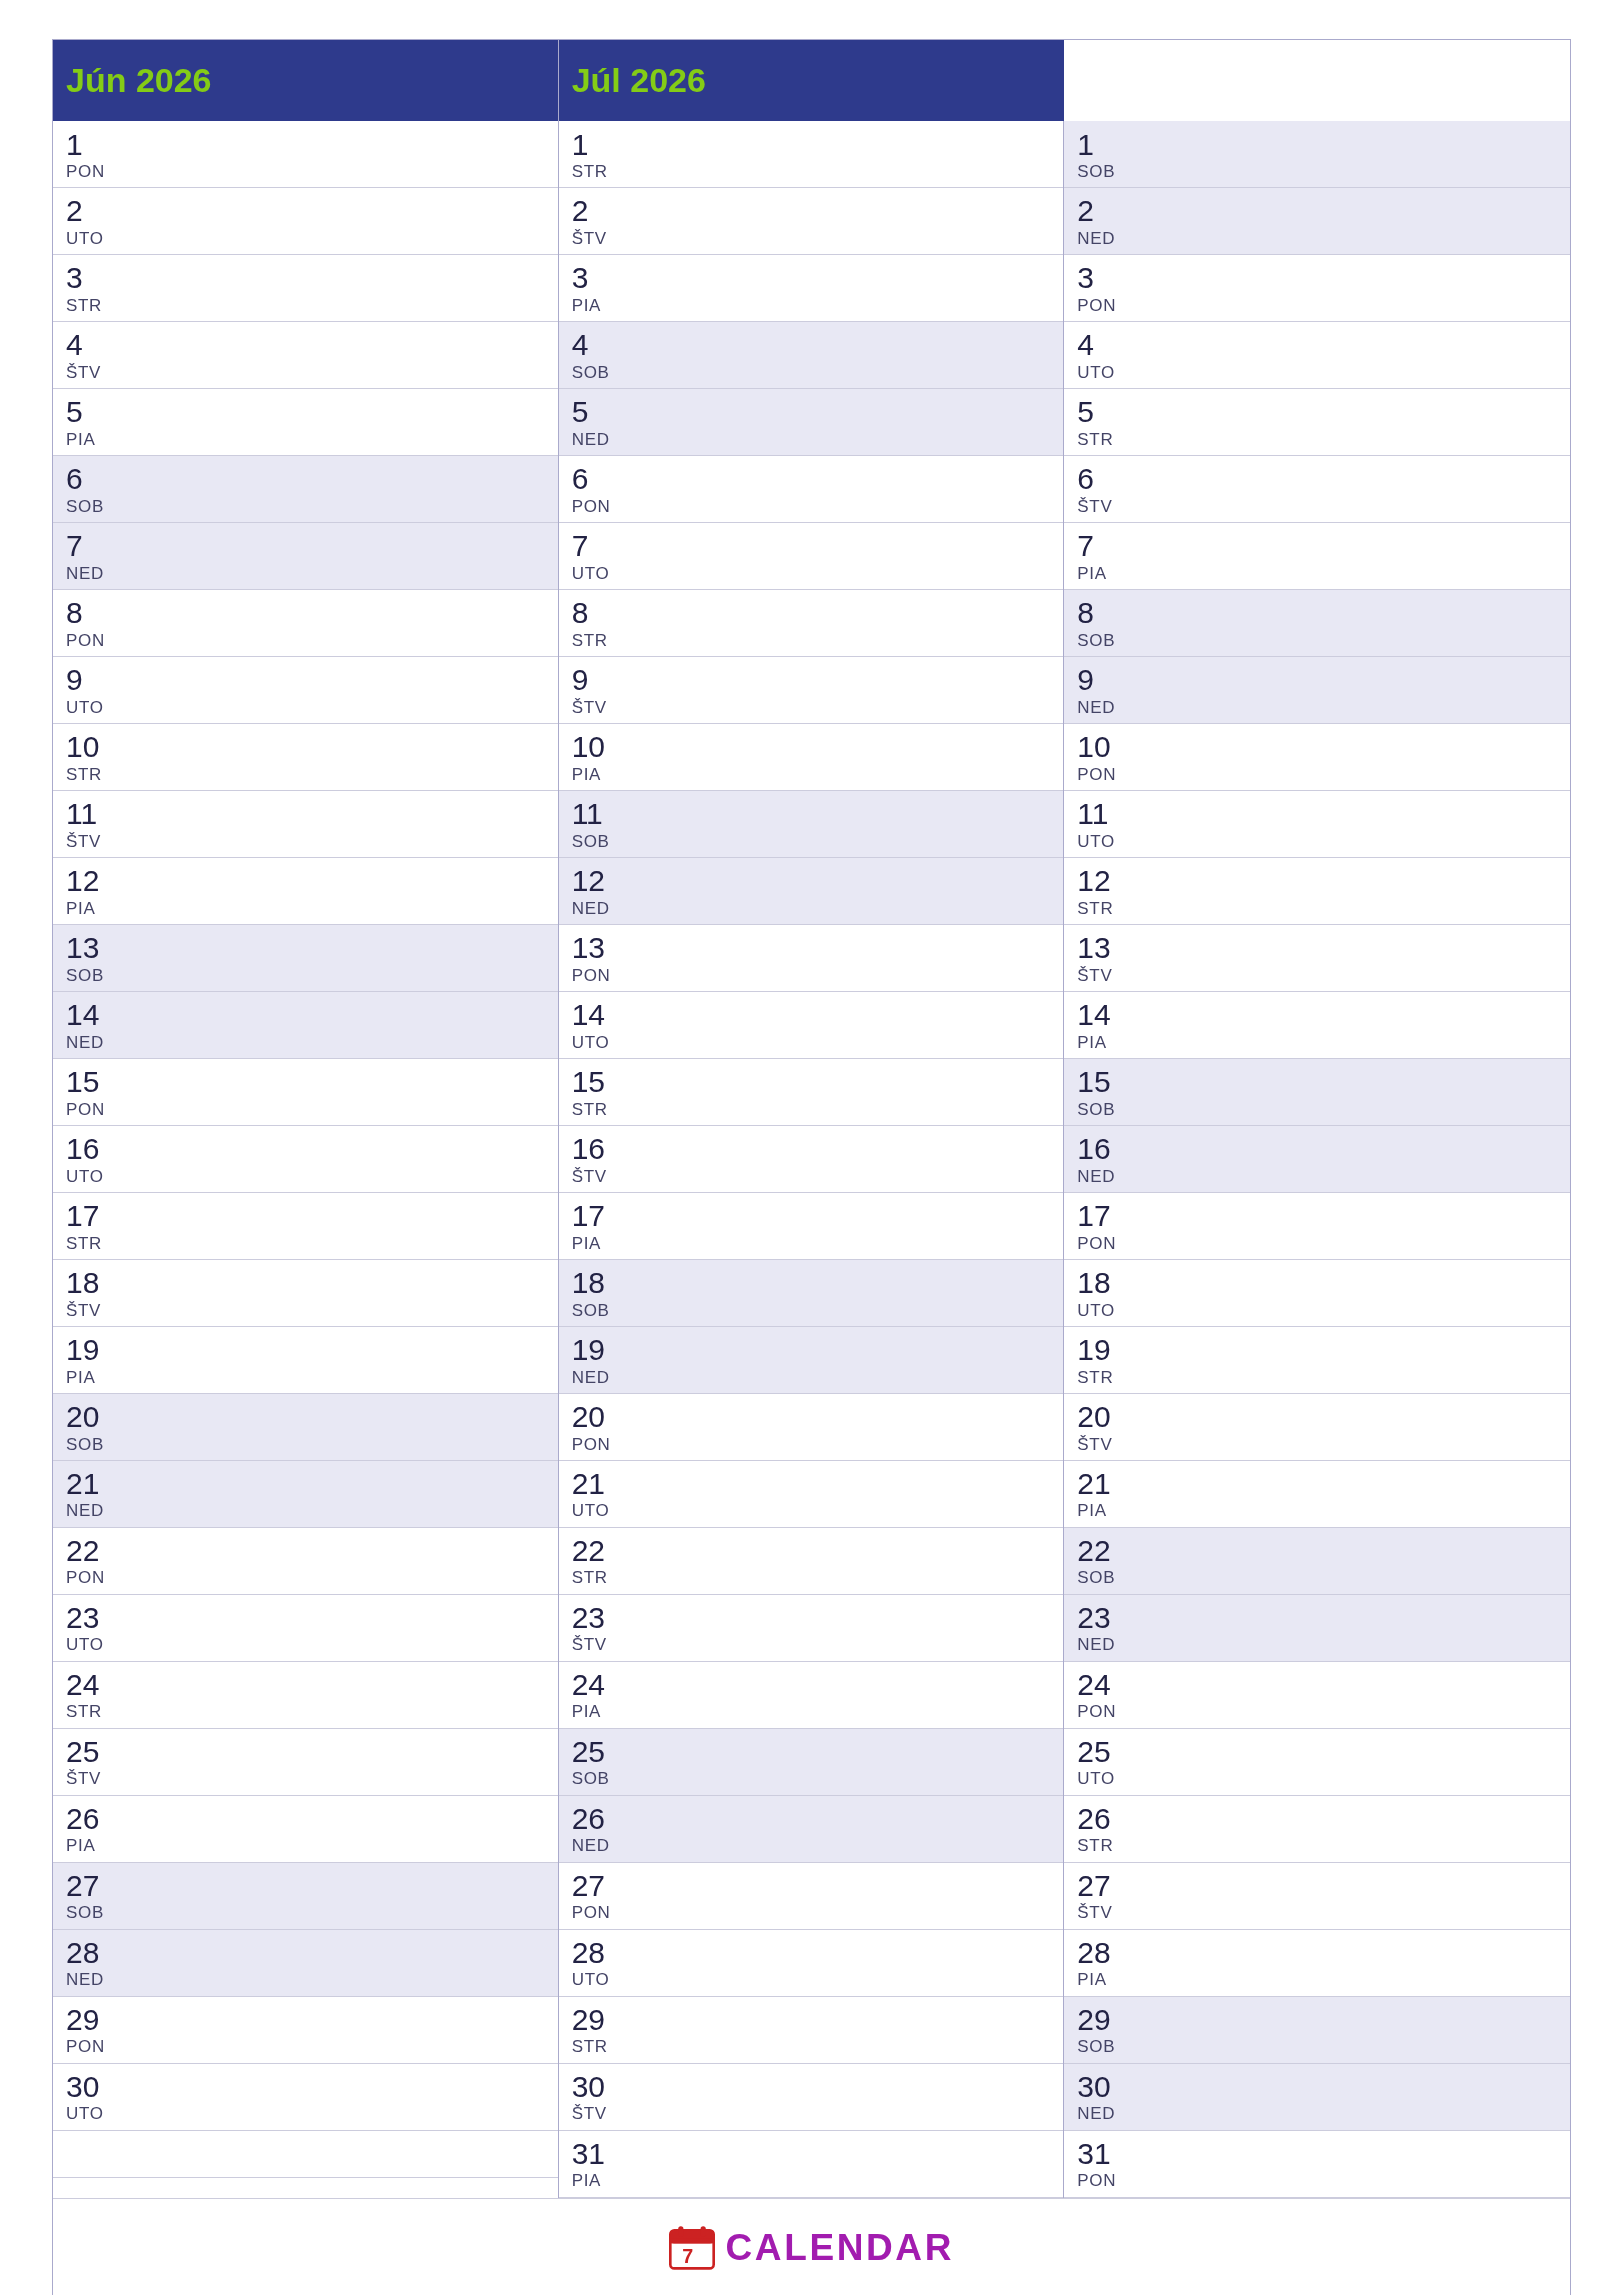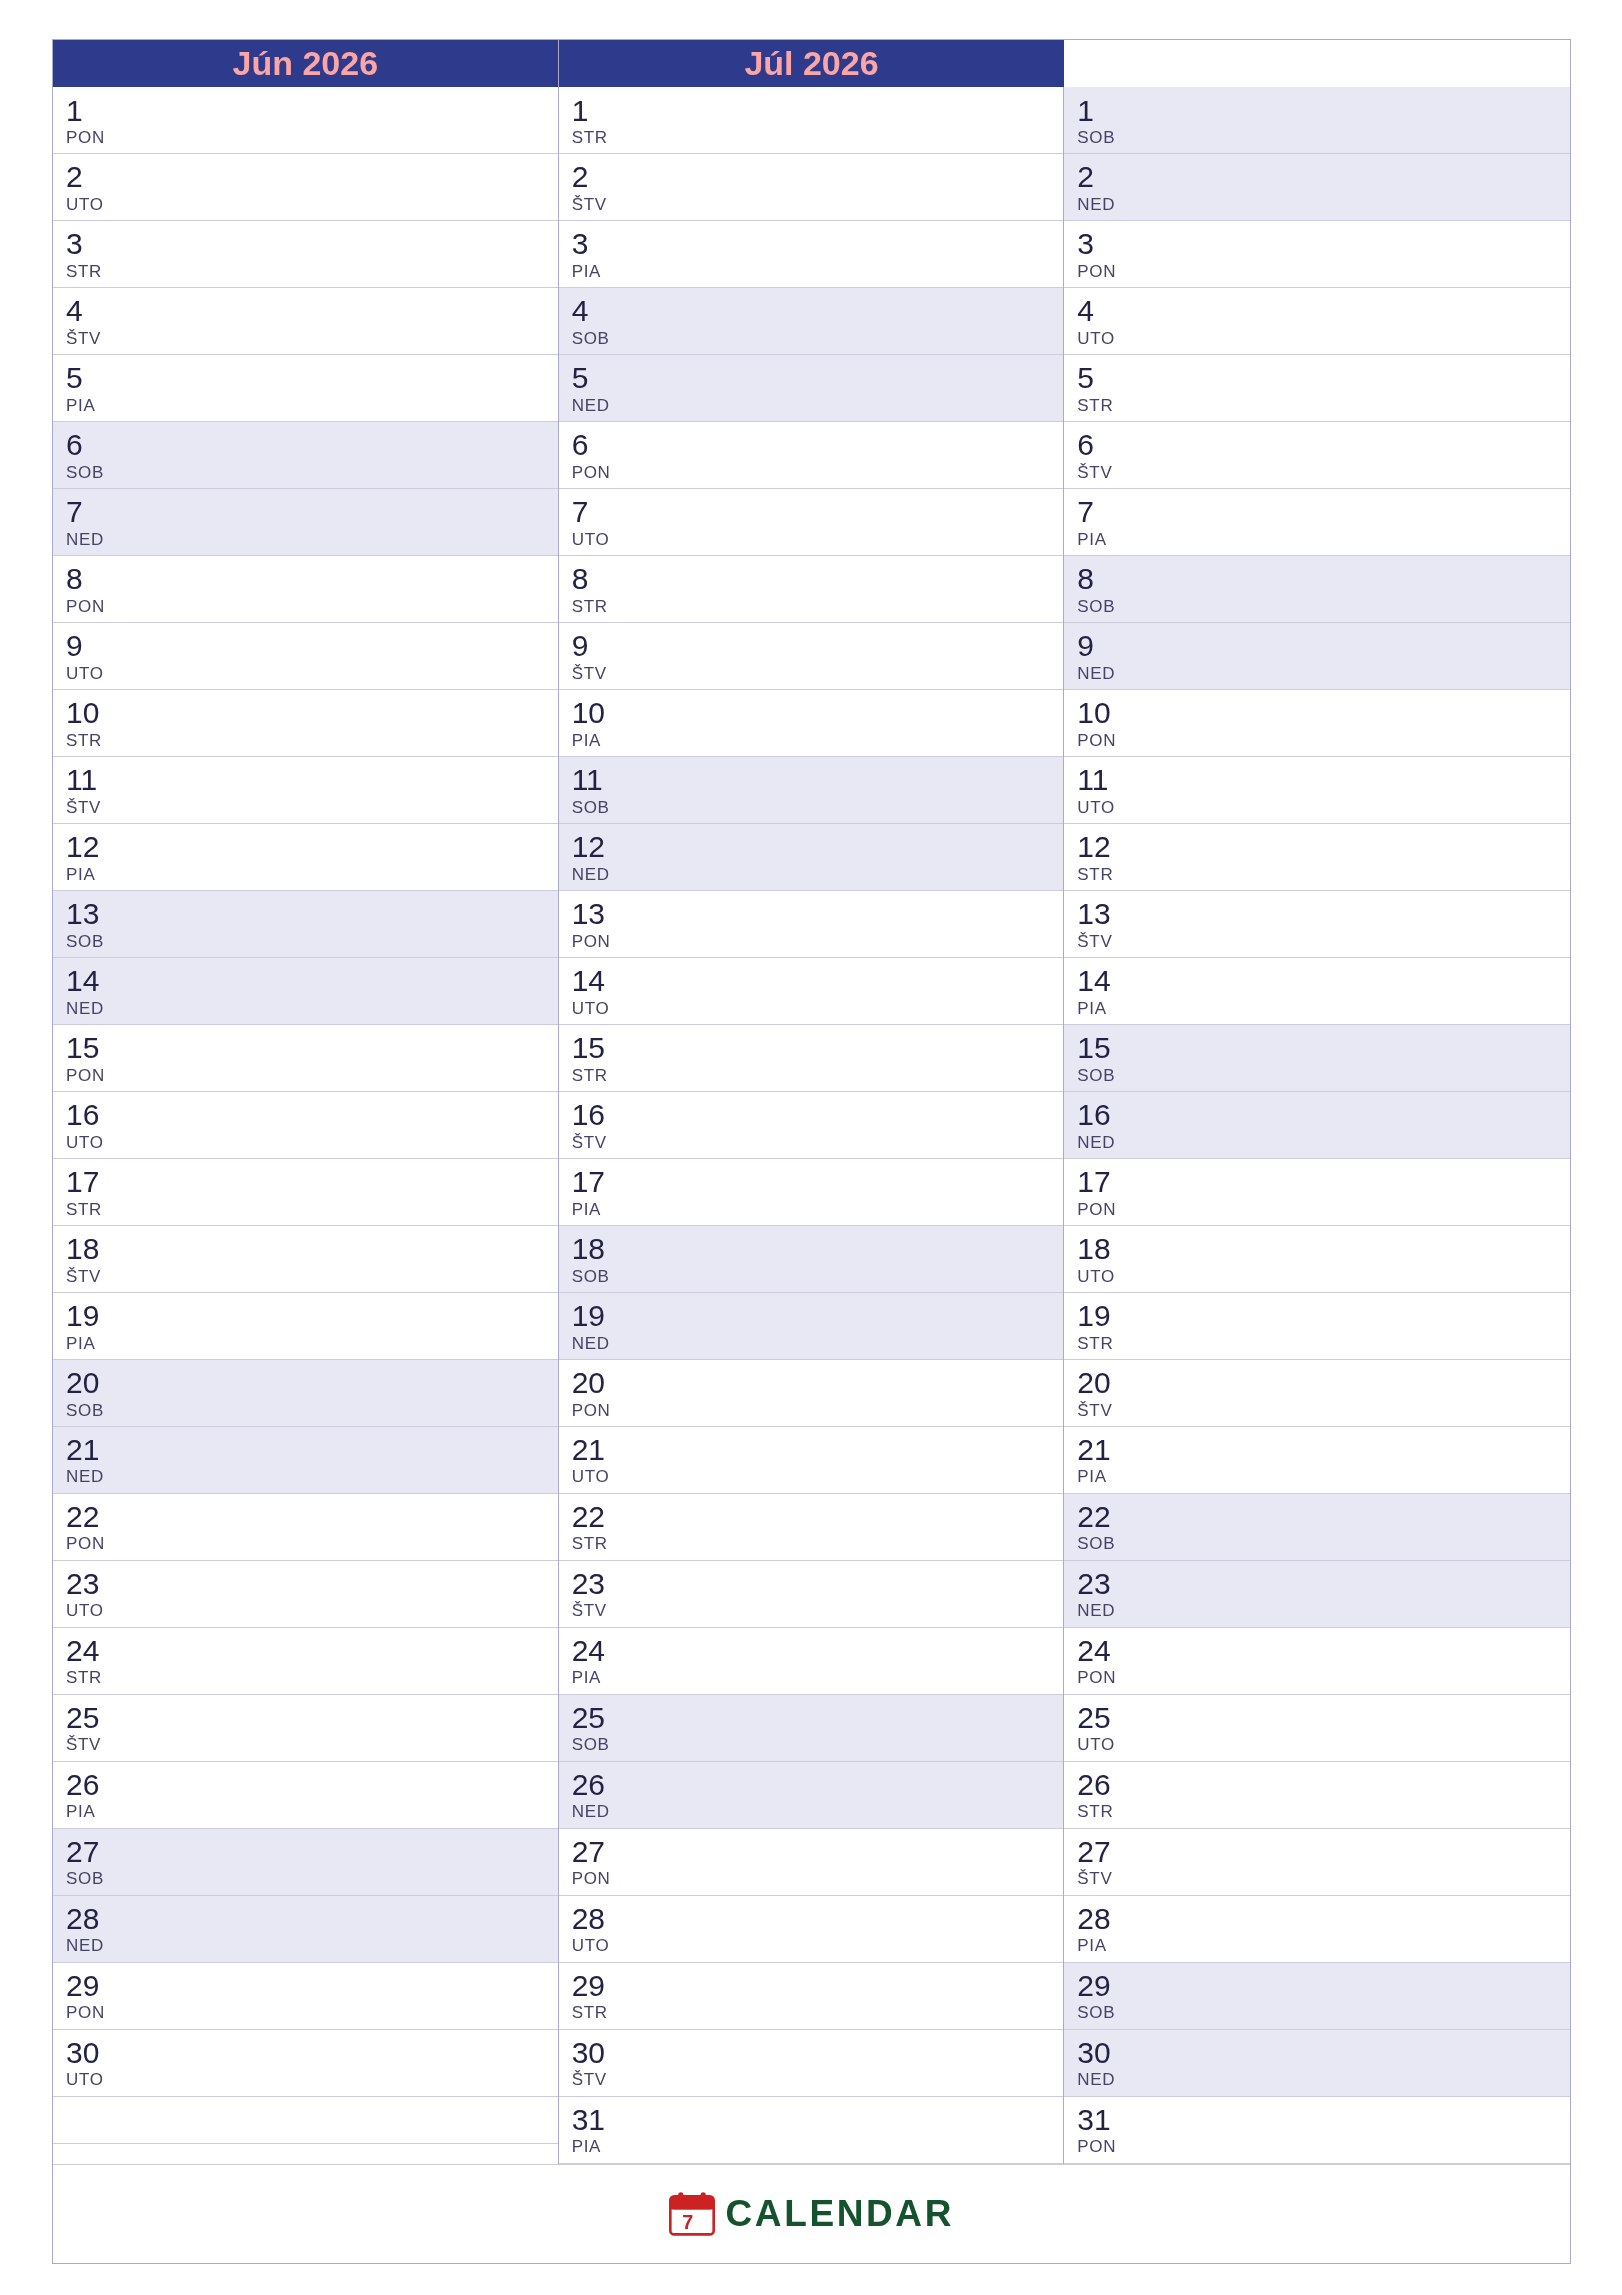--- a/index.html
+++ b/index.html
@@ -13,25 +13,25 @@
     .calendar-container {
       width: 100%;
       border: 1.3px solid #aaaacc;
     }
     .header-row {
       display: grid;
       grid-template-columns: 1fr 1fr 1fr;
     }
     .month-header {
       background: #2e3a8c;
-      color: #fca5a5;
-      text-align: center;
+      color: #84cc16;
+      text-align: left;
       font-size: 34px;
       font-weight: bold;
-      padding: 4px 13px;
+      padding: 21px 13px;
       border-right: 1.3px solid #aaaacc;
     }
     .month-header:last-child {
       border-right: none;
     }
     .days-grid {
       display: grid;
       grid-template-columns: 1fr 1fr 1fr;
     }
     .month-column {
@@ -81,21 +81,21 @@
       gap: 10.5px;
     }
     .logo-icon {
       display: flex;
       align-items: center;
       justify-content: center;
     }
     .logo-text {
       font-size: 37px;
       font-weight: bold;
-      color: #14532d;
+      color: #a21caf;
       letter-spacing: 2.6px;
     }
     .calendar-icon-svg {
       width: 46px;
       height: 46px;
     }
   </style>
 </head>
 <body>
 

